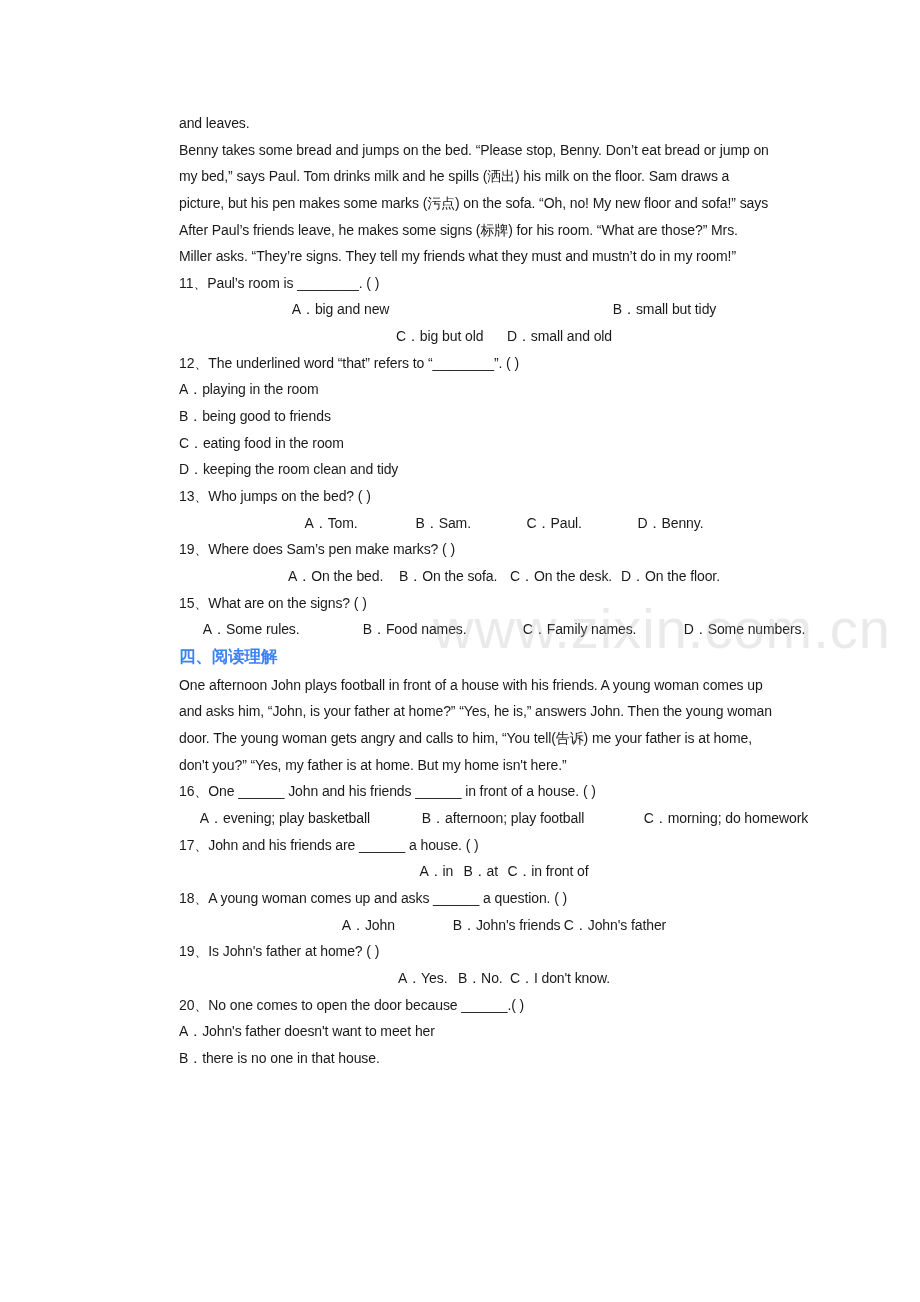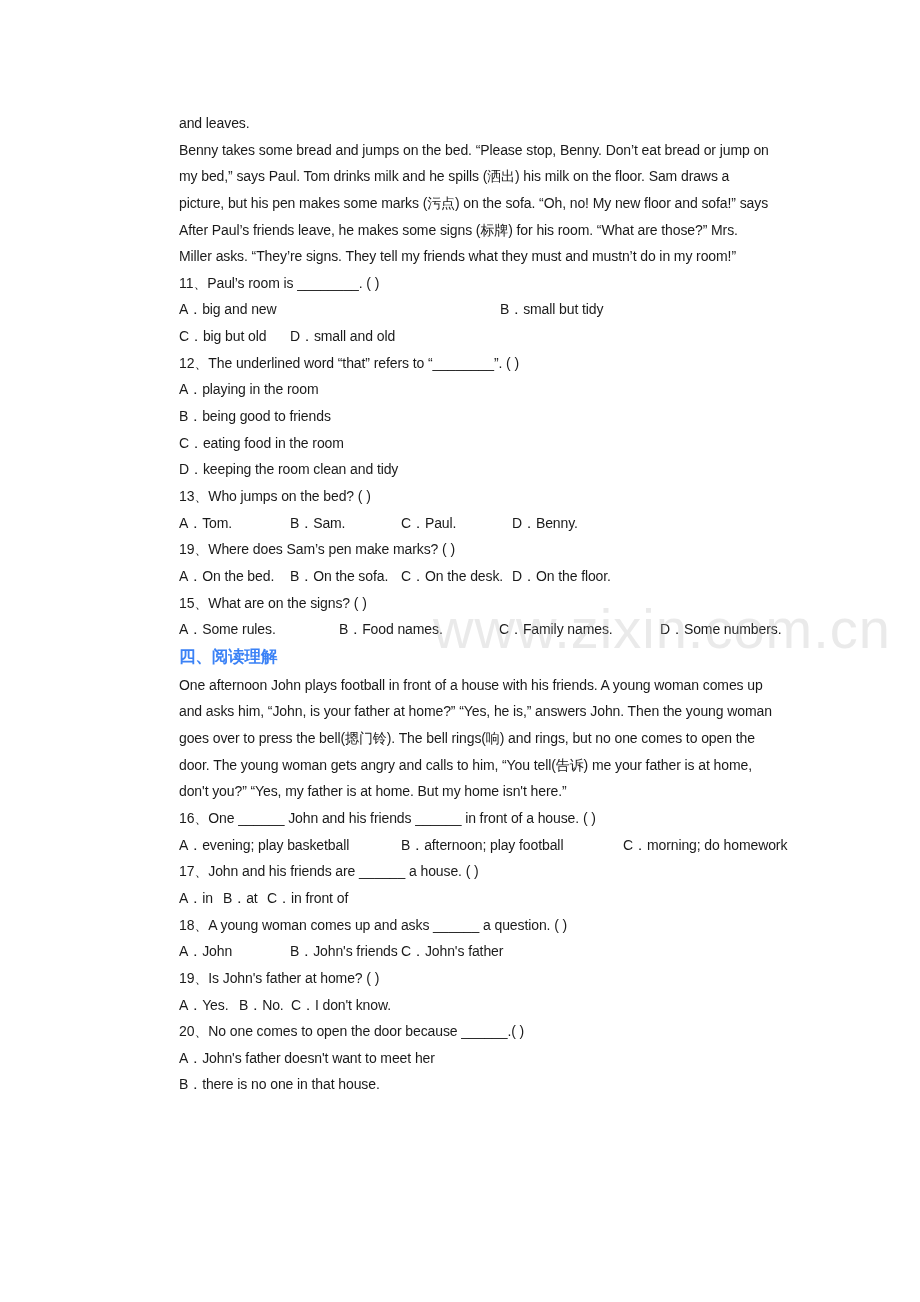--- a/index.html
+++ b/index.html
@@ -4,21 +4,21 @@
   <style>
     html, body { margin: 0; padding: 0; background: #ffffff; }
     body { width: 920px; height: 1302px; position: relative; overflow: hidden; }
     .page {
       position: absolute; left: 153px; top: 110px; width: 650px;
       font-family: "Liberation Sans", "DejaVu Sans", sans-serif;
       font-size: 14px; color: #1a1a1a; letter-spacing: -0.1px; margin-left: 26px;
     }
     .line { height: 26.65px; line-height: 26.65px; white-space: nowrap; }
     .heading { font-family: "DejaVu Sans", sans-serif; font-size: 16.5px; font-weight: bold; color: #3b82f6; height: 30px; line-height: 30px; margin-top: -1px;}
-    .opts { display: flex; }
+    .opts { display: flex; justify-content: center; }
     .opt { display: inline-block; }
     .watermark {
       position: absolute; left: 433px; top: 596px;
       font-family: "Liberation Sans", sans-serif; font-size: 56px;
       color: rgba(180,180,180,0.28); letter-spacing: 1px; pointer-events: none;
     }
   </style>
 </head>
 <body>
 
@@ -80,21 +80,20 @@
       <span class="opt" style="width:160px">B．Food names.</span>
       <span class="opt" style="width:161px">C．Family names.</span>
       <span class="opt">D．Some numbers.</span>
     </div>
   </div>
 
   <div class="heading">四、阅读理解</div>
   <div>
     <div class="line">One afternoon John plays football in front of a house with his friends. A young woman comes up</div>
     <div class="line">and asks him, “John, is your father at home?” “Yes, he is,” answers John. Then the young woman</div>
-    <div class="line">goes over to press the bell(摁门铃). The bell rings(响) and rings, but no one comes to open the</div>
     <div class="line">door. The young woman gets angry and calls to him, “You tell(告诉) me your father is at home,</div>
     <div class="line">don't you?” “Yes, my father is at home. But my home isn't here.”</div>
   </div>
 
   <div>
     <div class="line">16、One ______ John and his friends ______ in front of a house. (    )</div>
     <div class="line opts">
       <span class="opt" style="width:222px">A．evening; play basketball</span>
       <span class="opt" style="width:222px">B．afternoon; play football</span>
       <span class="opt">C．morning; do homework</span>

